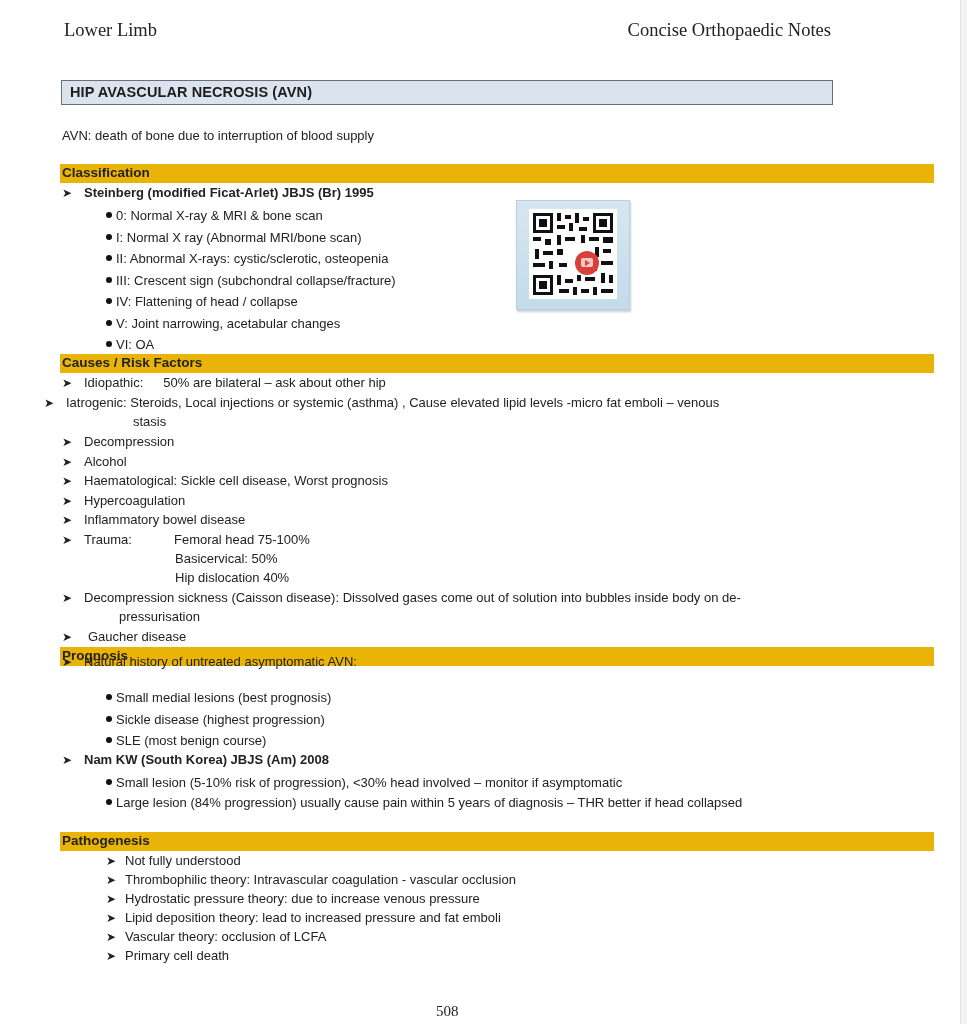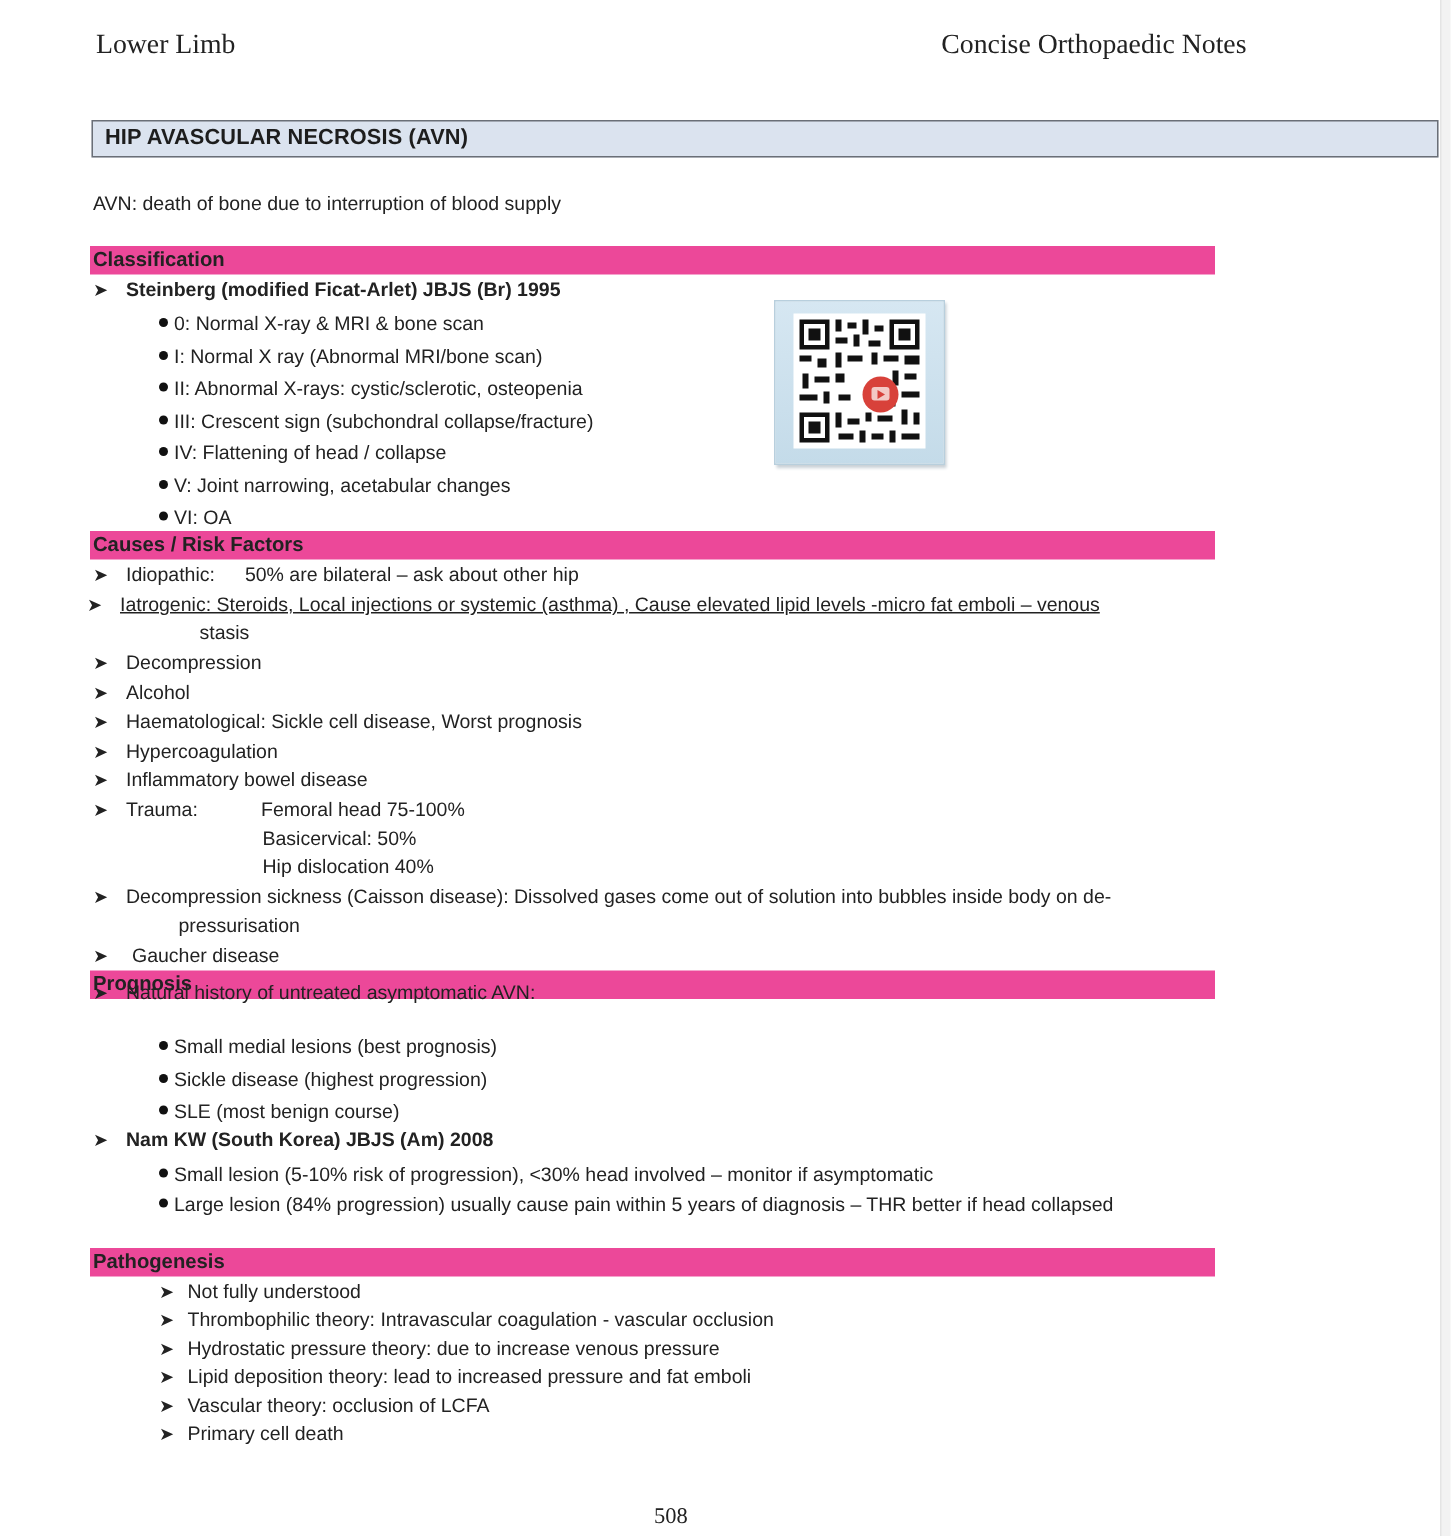--- a/index.html
+++ b/index.html
@@ -13,35 +13,35 @@
     position: absolute; right: 0; top: 0; width: 6px; height: 1024px;
     background: #f2f2f2; border-left: 1px solid #e4e4e4;
   }
   .running-head {
     position: absolute; top: 20px; font-family: "Liberation Serif", "DejaVu Serif", serif;
     font-size: 18.5px; color: #222;
   }
   #head-left { left: 64px; }
   #head-right { right: 136px; }
   .title-box {
-    position: absolute; left: 61px; top: 80px; width: 898px; height: 25px;
+    position: absolute; left: 61px; top: 80px; width: 772px; height: 25px;
     background: #dbe3ef; border: 1.5px solid #6a6f77;
     box-sizing: border-box;
   }
   .title-box span {
     position: absolute; left: 8px; top: 3px;
     font-size: 14.5px; font-weight: bold; color: #1d1d1d; letter-spacing: 0.1px;
   }
   .line {
     position: absolute; font-size: 13px; white-space: nowrap; color: #222;
     line-height: 17px;
   }
   .sect {
-    position: absolute; left: 60px; width: 750px; height: 19px;
-    background: #ec4899;
+    position: absolute; left: 60px; width: 874px; height: 19px;
+    background: #eab308;
   }
   .sect span {
     position: absolute; left: 2px; top: 1px; font-size: 13.5px; font-weight: bold; color: #222;
   }
   .arrow {
     display: inline-block; width: 14px; font-size: 12px; color: #222;
   }
   .dot {
     display: inline-block; width: 6px; height: 6px; border-radius: 50%;
     background: #111; margin-right: 4px; vertical-align: 2px;
@@ -154,21 +154,21 @@
     <div class="qr-play"></div>
   </div>
 </div>
 
 <div class="sect" style="top:354px;">
   <span>Causes / Risk Factors</span>
 </div>
 <div class="line" style="left:62px; top:374px;">
   <span class="arrow">➤</span><span style="margin-left:8px">Idiopathic:</span><span style="margin-left:20px">50% are bilateral – ask about other hip</span>
 </div>
-<div class="line" style="left:58px; top:394px;text-decoration:underline;">
+<div class="line" style="left:44px; top:394px;">
   <span class="arrow">➤</span><span style="margin-left:8px">Iatrogenic: Steroids, Local injections or systemic (asthma) , Cause elevated lipid levels -micro fat emboli – venous</span>
 </div>
 <div class="line" style="left:133px; top:413px;">stasis</div>
 <div class="line" style="left:62px; top:433px;">
   <span class="arrow">➤</span><span style="margin-left:8px">Decompression</span>
 </div>
 <div class="line" style="left:62px; top:453px;">
   <span class="arrow">➤</span><span style="margin-left:8px">Alcohol</span>
 </div>
 <div class="line" style="left:62px; top:472px;">

